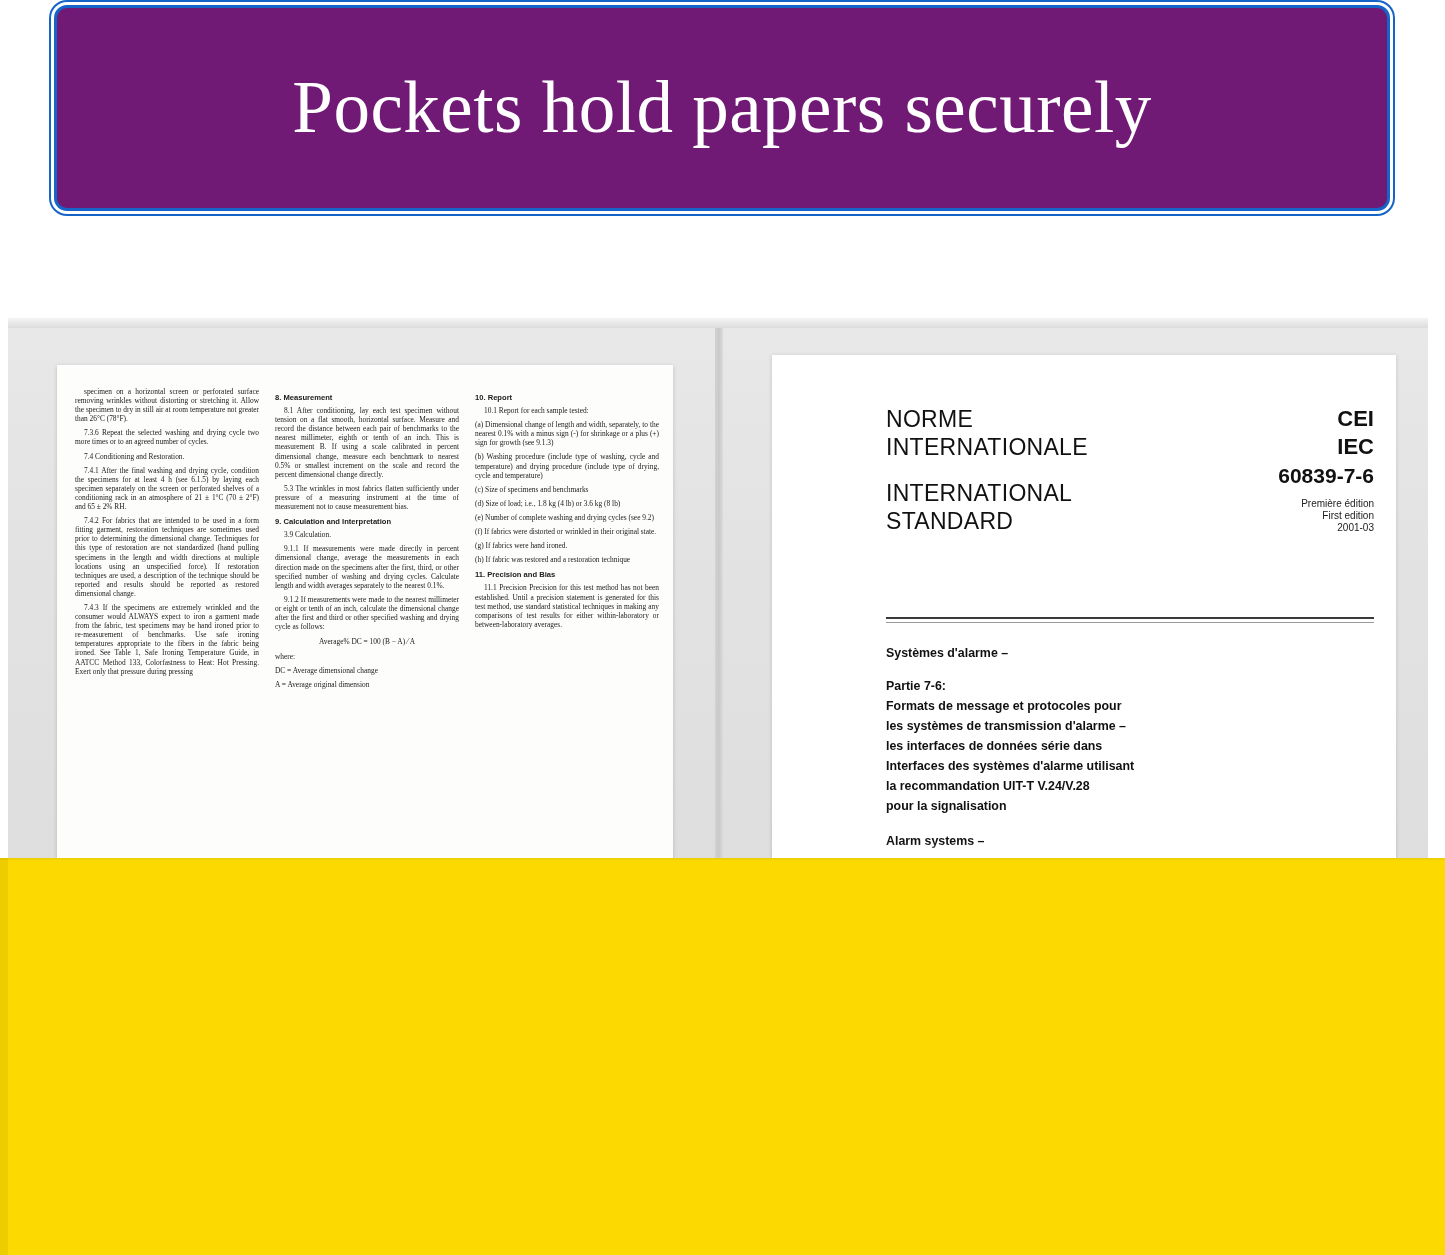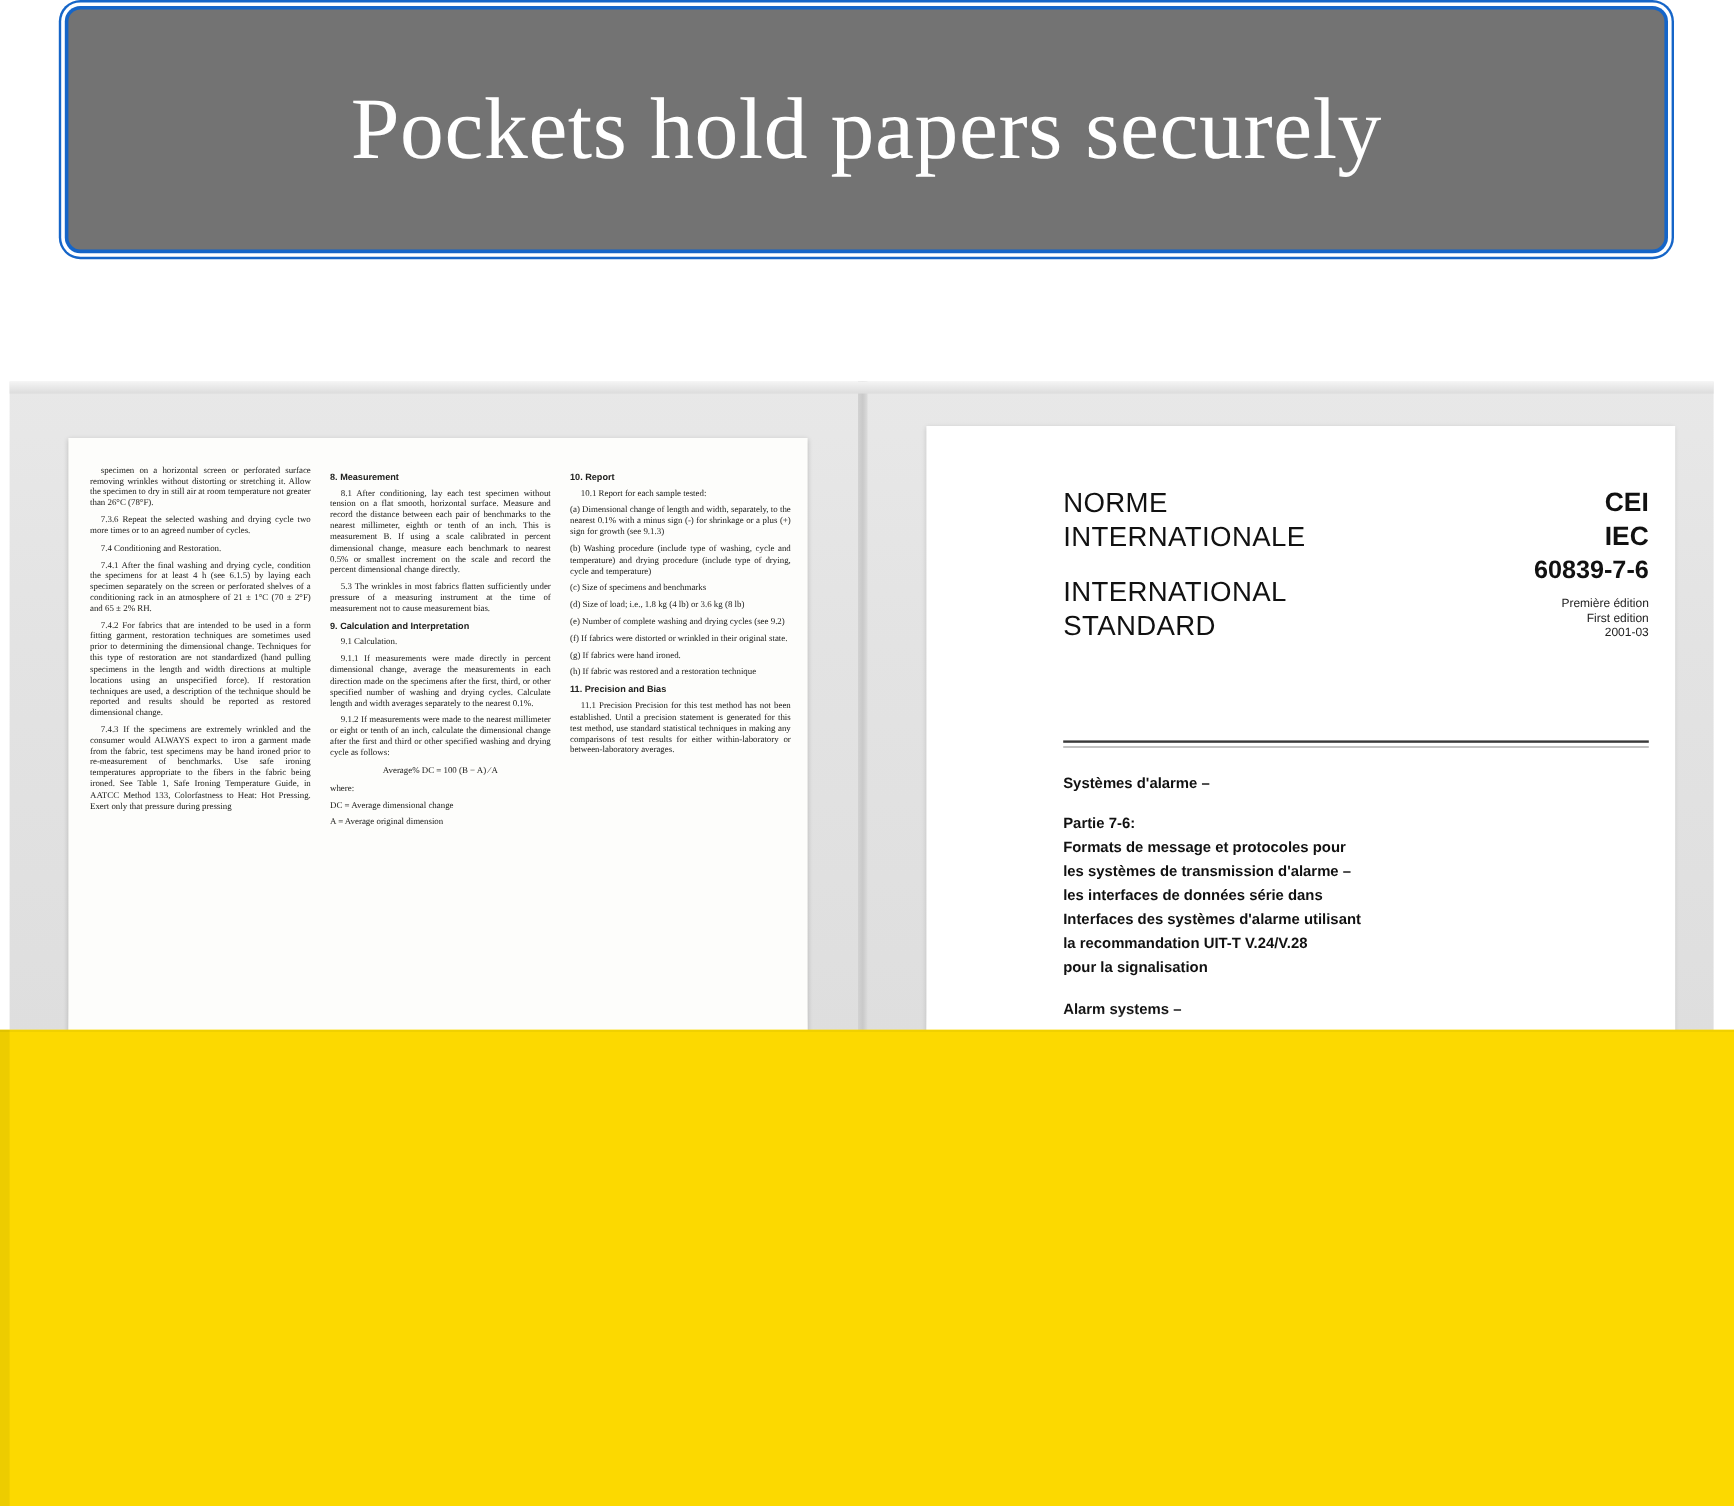--- a/index.html
+++ b/index.html
@@ -15,21 +15,21 @@
     overflow: hidden;
   }
 
   
   .banner {
     position: absolute;
     left: 57px;
     top: 8px;
     width: 1330px;
     height: 200px;
-    background: #737373;
+    background: #701a75;
     border-radius: 10px;
     box-shadow: 0 0 0 3px #1565c8, 0 0 0 6px #ffffff, 0 0 0 8px #1565c8;
     display: flex;
     align-items: center;
     justify-content: center;
   }
   .banner-text {
     color: #ffffff;
     font-family: "Liberation Serif", serif;
     font-size: 73px;
@@ -236,21 +236,21 @@
         <p>7.4 Conditioning and Restoration.</p>
         <p>7.4.1 After the final washing and drying cycle, condition the specimens for at least 4 h (see 6.1.5) by laying each specimen separately on the screen or perforated shelves of a conditioning rack in an atmosphere of 21 ± 1°C (70 ± 2°F) and 65 ± 2% RH.</p>
         <p>7.4.2 For fabrics that are intended to be used in a form fitting garment, restoration techniques are sometimes used prior to determining the dimensional change. Techniques for this type of restoration are not standardized (hand pulling specimens in the length and width directions at multiple locations using an unspecified force). If restoration techniques are used, a description of the technique should be reported and results should be reported as restored dimensional change.</p>
         <p>7.4.3 If the specimens are extremely wrinkled and the consumer would ALWAYS expect to iron a garment made from the fabric, test specimens may be hand ironed prior to re-measurement of benchmarks. Use safe ironing temperatures appropriate to the fibers in the fabric being ironed. See Table 1, Safe Ironing Temperature Guide, in AATCC Method 133, Colorfastness to Heat: Hot Pressing. Exert only that pressure during pressing</p>
       </div>
       <div class="col">
         <h4>8. Measurement</h4>
         <p>8.1 After conditioning, lay each test specimen without tension on a flat smooth, horizontal surface. Measure and record the distance between each pair of benchmarks to the nearest millimeter, eighth or tenth of an inch. This is measurement B. If using a scale calibrated in percent dimensional change, measure each benchmark to nearest 0.5% or smallest increment on the scale and record the percent dimensional change directly.</p>
         <p>5.3 The wrinkles in most fabrics flatten sufficiently under pressure of a measuring instrument at the time of measurement not to cause measurement bias.</p>
         <h4>9. Calculation and Interpretation</h4>
-        <p>9.1 Calculation.</p>
+        <p>3.9 Calculation.</p>
         <p>9.1.1 If measurements were made directly in percent dimensional change, average the measurements in each direction made on the specimens after the first, third, or other specified number of washing and drying cycles. Calculate length and width averages separately to the nearest 0.1%.</p>
         <p>9.1.2 If measurements were made to the nearest millimeter or eight or tenth of an inch, calculate the dimensional change after the first and third or other specified washing and drying cycle as follows:</p>
         <p class="center">Average% DC = 100 (B − A) ⁄ A</p>
         <p class="noind">where:</p>
         <p class="noind">DC = Average dimensional change</p>
         <p class="noind">A = Average original dimension</p>
       </div>
       <div class="col">
         <h4>10. Report</h4>
         <p>10.1 Report for each sample tested:</p>

